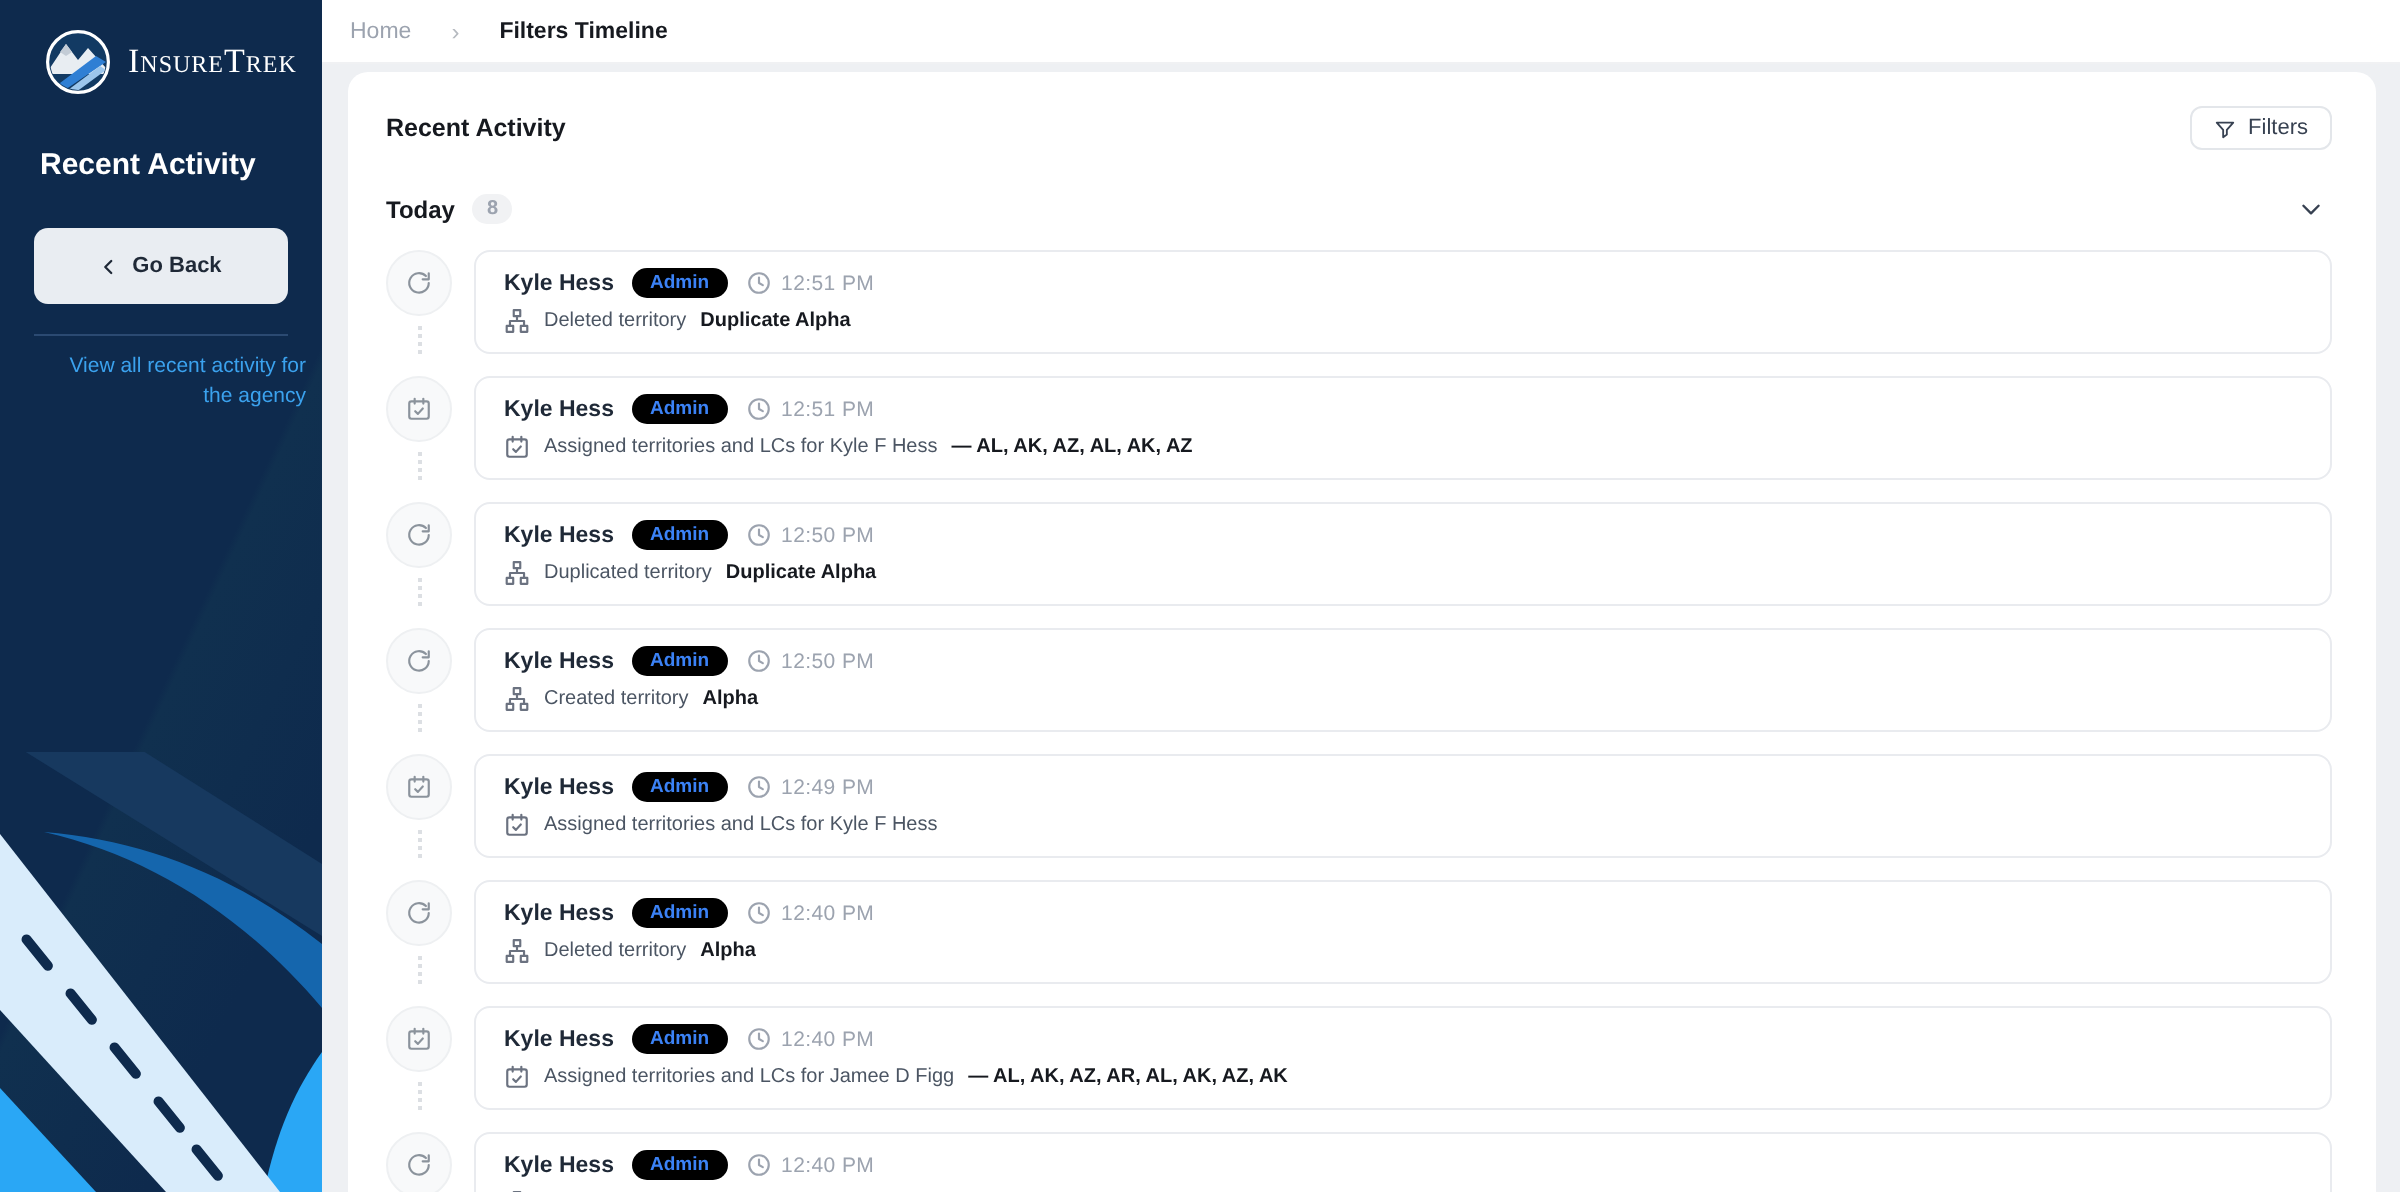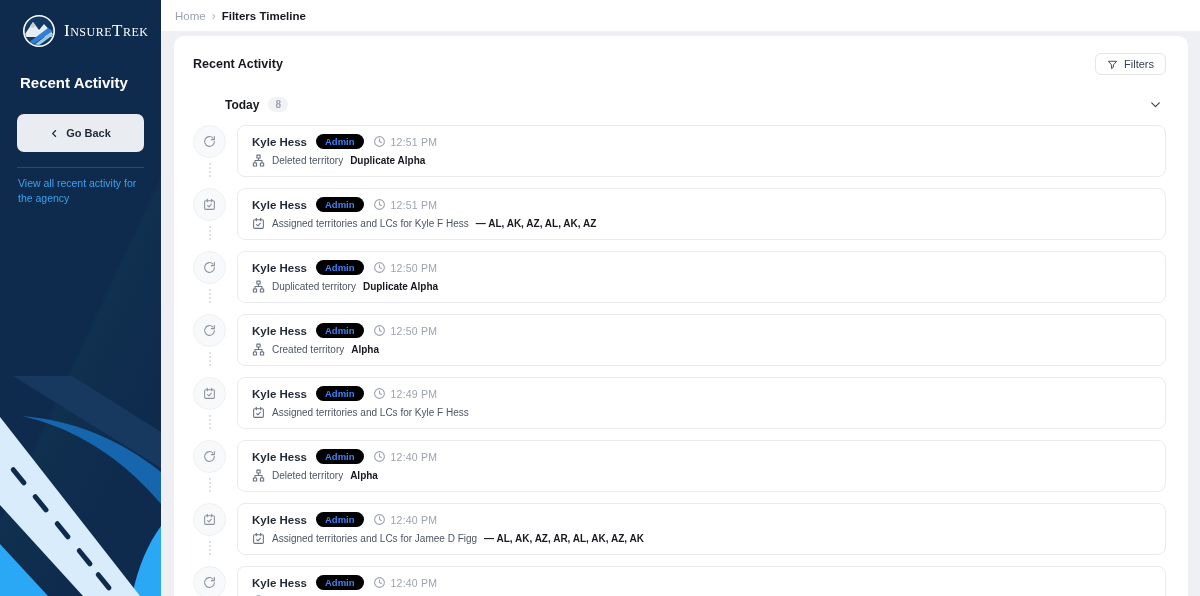--- a/index.html
+++ b/index.html
@@ -12,43 +12,43 @@
     overflow:hidden; z-index:2; }
   .logo-row { display:flex; align-items:center; gap:8px; padding:14px 12px 10px 22px; }
   .brand { font-family:"Liberation Serif", serif; font-variant:small-caps; font-size:17px;
     color:#ffffff; letter-spacing:.5px; }
   .side-title { color:#ffffff; font-size:15px; font-weight:700; padding:16px 20px 0 20px; }
   .goback { display:flex; align-items:center; justify-content:center; gap:7px;
     margin:23px 17px 0 17px; width:127px; height:38px; background:#e9edf2; border:none;
     border-radius:7px; font-family:"Liberation Sans",sans-serif; font-size:11px; font-weight:600;
     color:#1f2937; cursor:pointer; }
   .side-divider { border:none; border-top:1px solid #2b4a72; margin:15px 17px 0 17px; }
-  .side-link { display:block; padding:8px 18px 0 18px; color:#3ba2ee; font-size:10.5px;
-    line-height:1.45; text-decoration:none; }
+  .side-link { display:block; padding:8px 8px 0 18px; color:#3ba2ee; font-size:10.5px;
+    line-height:1.45; text-decoration:none;text-align:right; }
   .road-art { position:absolute; left:0; bottom:0; }
 
   
   .main { flex:1; display:flex; flex-direction:column; height:596px; }
   .breadcrumb-bar { height:32px; background:#ffffff; display:flex; align-items:center;
-    gap:6px; padding-left:14px; font-size:11.5px; border-bottom:1px solid #f0f1f3; }
+    gap:20px; padding-left:14px; font-size:11.5px; border-bottom:1px solid #f0f1f3; }
   .bc-home { color:#9ca3af; }
   .bc-sep { color:#b6bac0; font-size:12px; }
   .bc-current { color:#16191f; font-weight:600; }
   .content { flex:1; background:#eef0f3; padding:4px 12px 0 13px; overflow:hidden; }
   .panel { background:#ffffff; border-radius:10px 10px 0 0; height:100%;
     padding:17px 22px 0 19px; }
 
   .panel-head { display:flex; align-items:center; justify-content:space-between; }
   .panel-title { font-size:12.5px; font-weight:700; color:#16191f; }
   .filters-btn { display:flex; align-items:flex-end; gap:6px; background:#ffffff;
     border:1px solid #e3e6ea; border-radius:6px; padding:4px 11px; font-family:"Liberation Sans",sans-serif;
     font-size:11px; color:#374151; cursor:pointer; }
 
   .section-head { display:flex; align-items:center; gap:9px; margin-top:22px; }
-  .section-label { font-size:12px; font-weight:700; color:#16191f;margin-left:32px; }
+  .section-label { font-size:12px; font-weight:700; color:#16191f; }
   .count-badge { background:#f1f2f4; color:#9ca3af; font-size:10px; font-weight:600;
     border-radius:9px; padding:2px 7px; }
   .section-spacer { flex:1; }
   .section-chevron { color:#374151; cursor:pointer; display:flex; padding-right:4px; }
 
   .timeline { margin-top:13px; }
   .row { display:flex; gap:11px; margin-bottom:11px;justify-content:flex-end; }
   .gutter { width:33px; flex:0 0 33px; display:flex; flex-direction:column; align-items:center; }
   .circle { width:33px; height:33px; border-radius:50%; background:#f8f9fa;
     border:1px solid #eef0f2; display:flex; align-items:center; justify-content:center;

